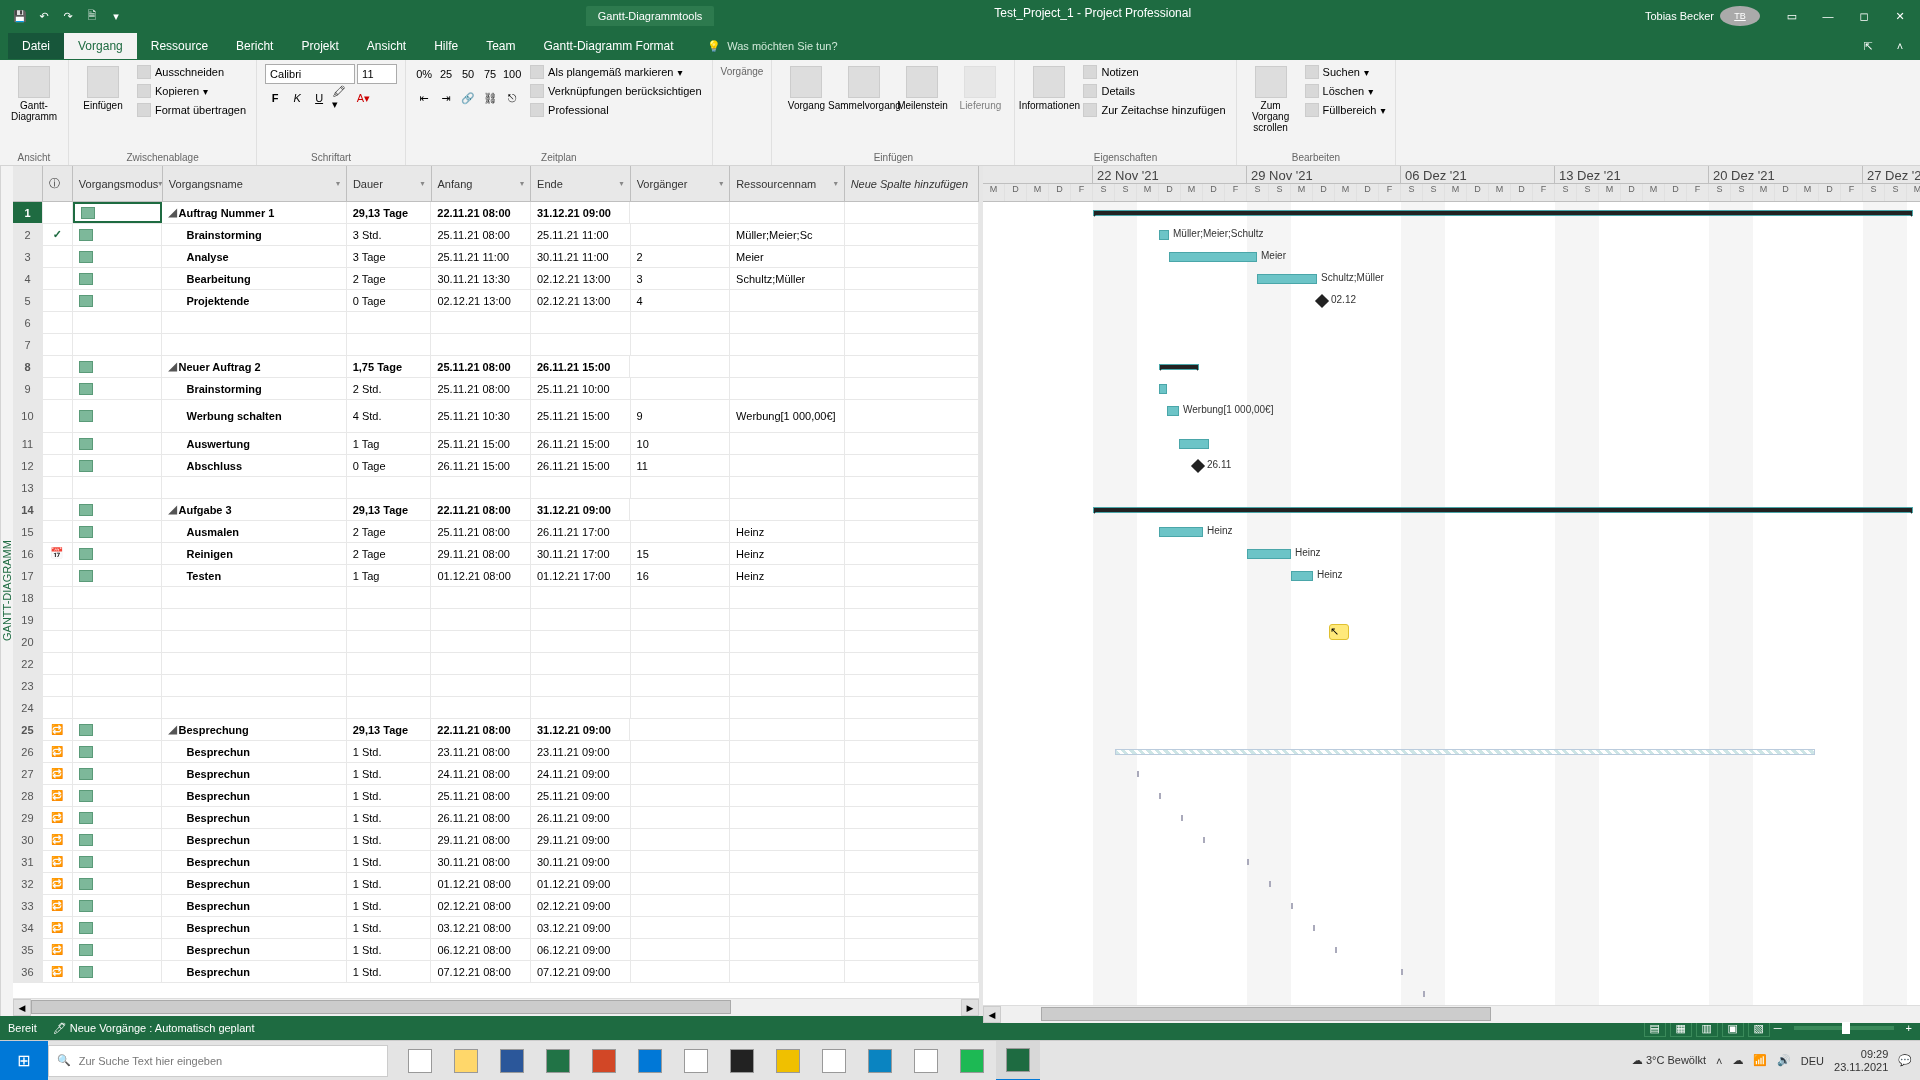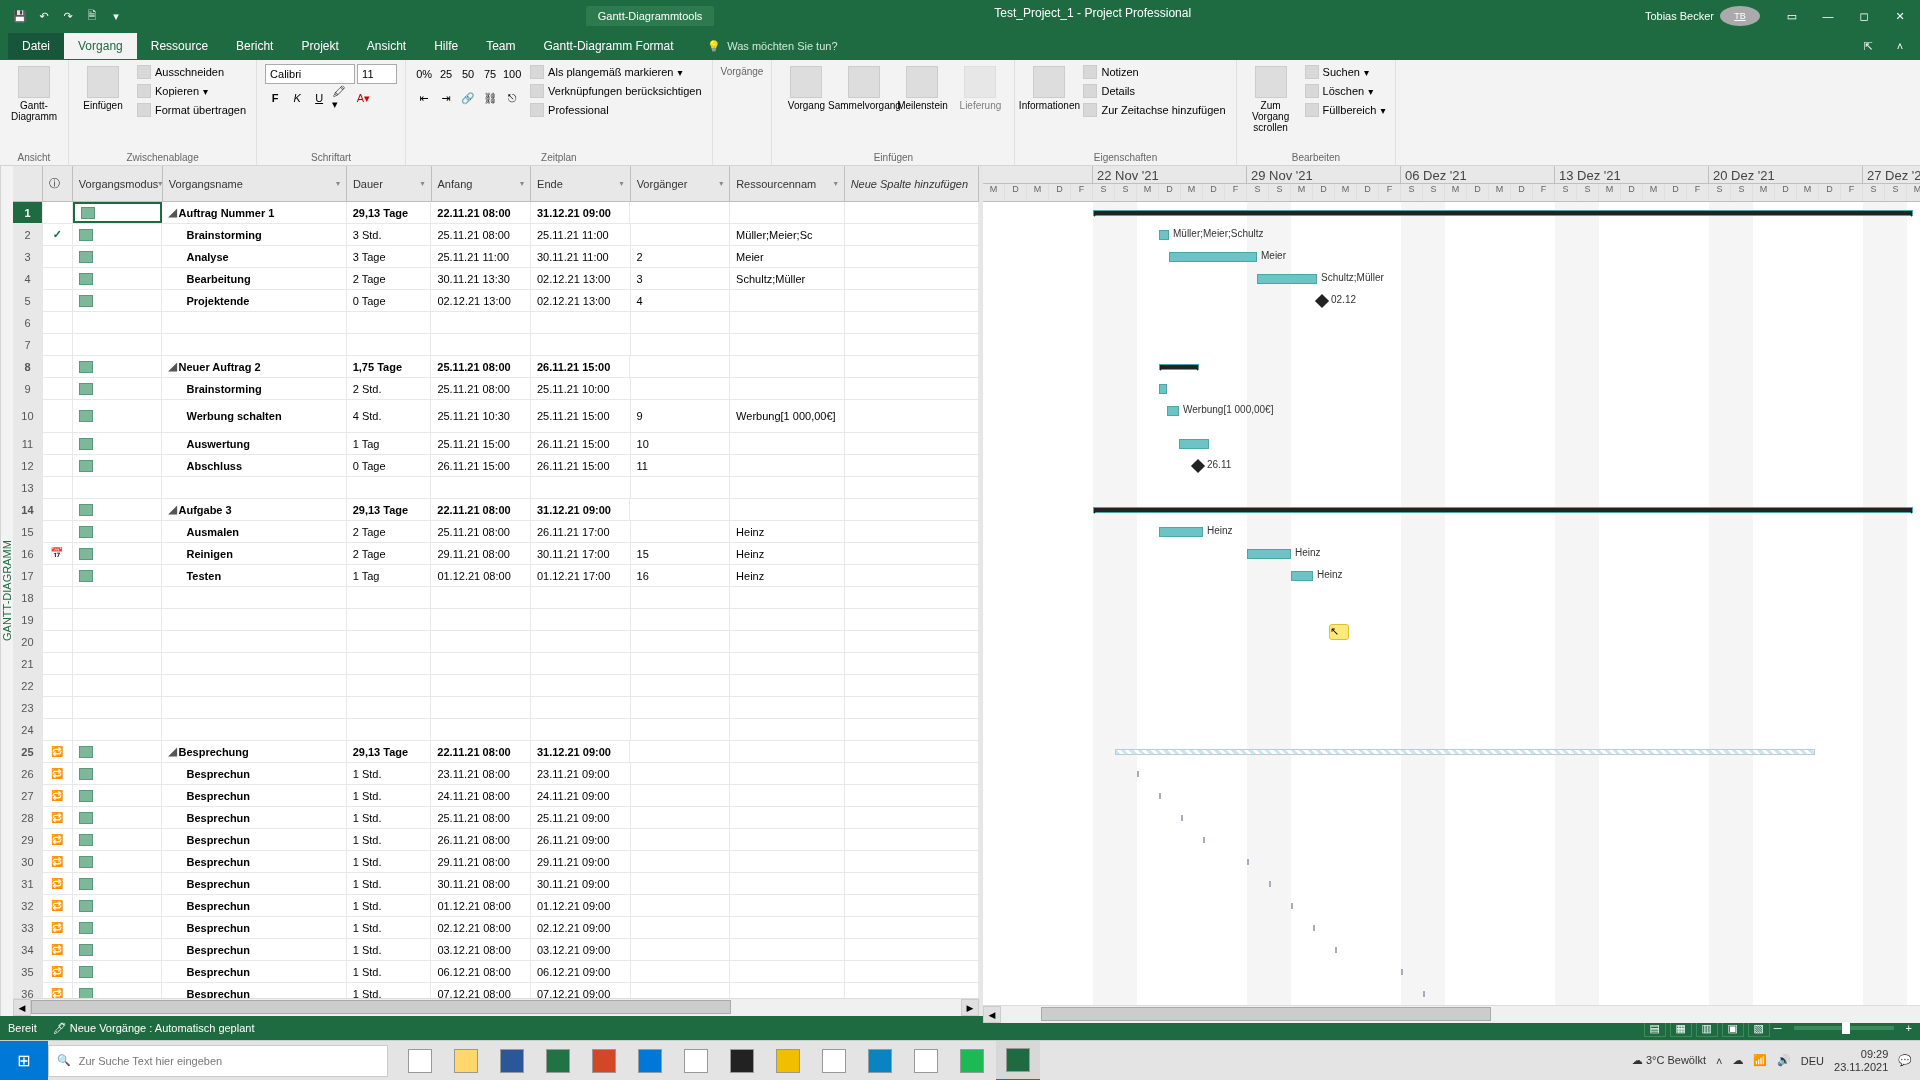--- a/index.html
+++ b/index.html
@@ -624,32 +624,20 @@
           <div class="cell mode col-mode"></div>
           <div class="cell name col-name indent1"></div>
           <div class="cell col-duration"></div>
           <div class="cell col-start"></div>
           <div class="cell col-end"></div>
           <div class="cell col-pred"></div>
           <div class="cell col-resource"></div>
           <div class="cell col-new"></div>
         </div>
         <div class="grid-row">
-          <div class="cell rownum col-rownum">21</div>
-          <div class="cell ind col-ind"></div>
-          <div class="cell mode col-mode"></div>
-          <div class="cell name col-name indent1"></div>
-          <div class="cell col-duration"></div>
-          <div class="cell col-start"></div>
-          <div class="cell col-end"></div>
-          <div class="cell col-pred"></div>
-          <div class="cell col-resource"></div>
-          <div class="cell col-new"></div>
-        </div>
-        <div class="grid-row">
           <div class="cell rownum col-rownum">22</div>
           <div class="cell ind col-ind"></div>
           <div class="cell mode col-mode"></div>
           <div class="cell name col-name indent1"></div>
           <div class="cell col-duration"></div>
           <div class="cell col-start"></div>
           <div class="cell col-end"></div>
           <div class="cell col-pred"></div>
           <div class="cell col-resource"></div>
           <div class="cell col-new"></div>

